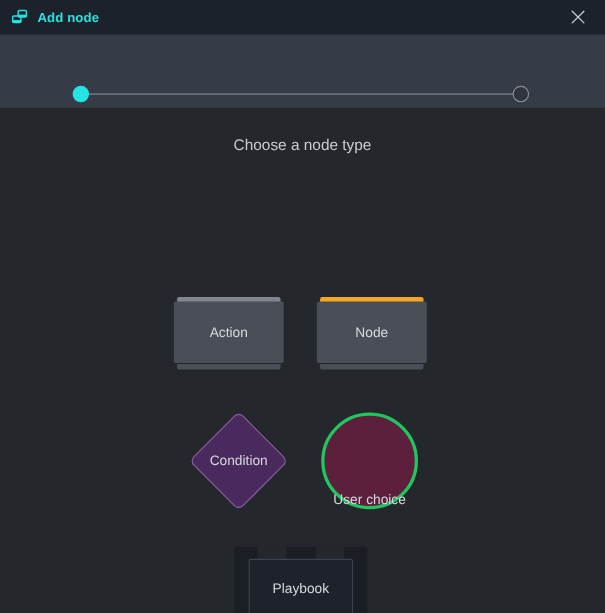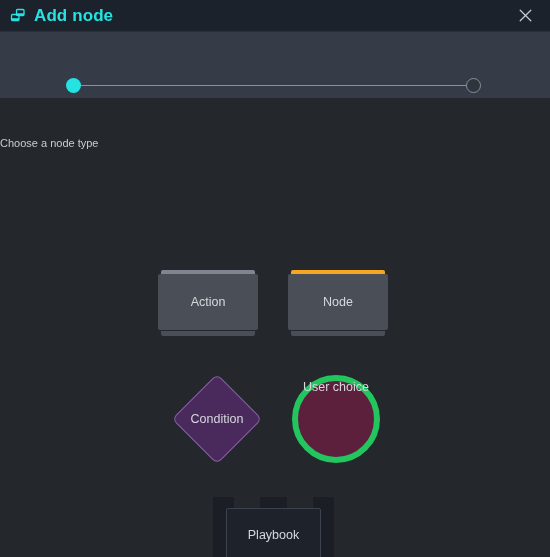--- a/index.html
+++ b/index.html
@@ -27,21 +27,21 @@
   }
   .title-icon {
     width: 18px;
     height: 18px;
     margin-right: 7px;
     display: block;
     flex: 0 0 auto;
   }
   .title-text {
     color: #25e3e3;
-    font-size: 17px;
+    font-size: 12px;
     font-weight: bold;
     letter-spacing: .1px;
     line-height: 1;
   }
   .close-btn {
     position: absolute;
     right: 9px;
     top: 0;
     bottom: 0;
     width: 32px;
@@ -95,23 +95,24 @@
   .step.left  .step-label { font-weight: bold; }
   .step.right .step-label { font-weight: normal; color: #d6d9de; }
 
   
   .body {
     position: relative;
     height: 460px;
     background: #24282c;
   }
   .prompt {
+    text-align: center;
     color: #c9ccd1;
-    font-size: 11px;
-    padding-top: 40px;
+    font-size: 14px;
+    padding-top: 26px;
     line-height: 1;
   }
 
   
   .node {
     position: absolute;
     cursor: pointer;
   }
   .node-label {
     color: #d5d8dd;
@@ -192,24 +193,24 @@
     width: 88px;
     height: 88px;
   }
   .circle-shape {
     position: absolute;
     left: 0; top: 0;
     width: 88px;
     height: 88px;
     border-radius: 50%;
     background: #5c1f3c;
-    border: 6px solid #22c55e;
+    border: 3px solid #22c55e;
     box-sizing: border-box;
     display: flex;
-    align-items: flex-start;
+    align-items: flex-end;
     justify-content: center;
   }
 
   
   #node-playbook {
     left: 213px;
     top: 399px;
     width: 121px;
     height: 76px;
   }

